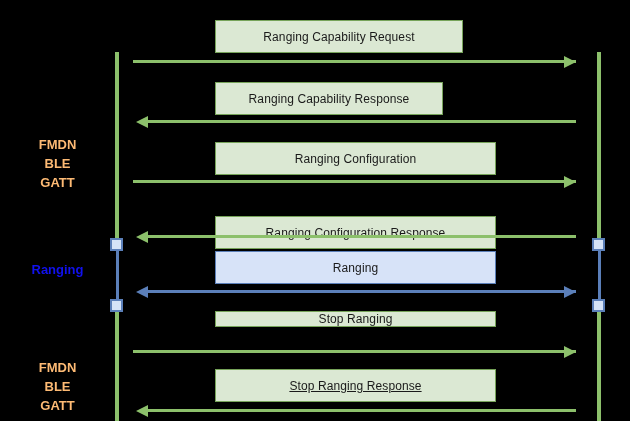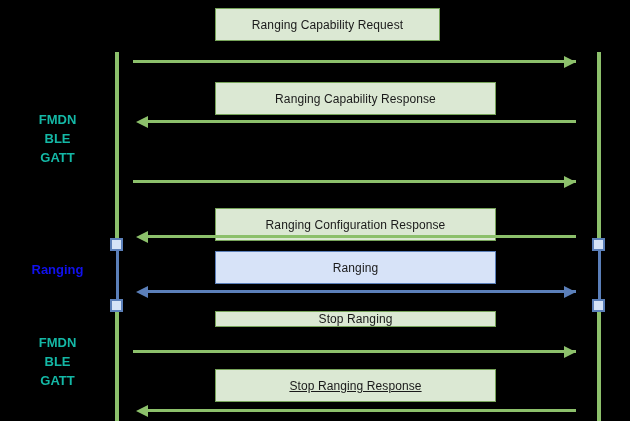--- a/index.html
+++ b/index.html
@@ -78,21 +78,21 @@
 
   
   .side-label {
     position: absolute;
     text-align: center;
     font-size: 13px;
     font-weight: bold;
     line-height: 19px;
     white-space: pre-line;
   }
-  .side-label.green { color: #14b8a6; }
+  .side-label.green { color: #fdba74; margin-top: 25px; }
   .side-label.blue  { color: #1111ee; }
 </style>
 </head>
 <body>
 
 <div id="canvas">
 
   <div class="lifeline" style="left:115px; top:52px; height:192px;"></div>
   <div class="lifeline-seg-blue" style="left:116px; top:244px; height:68px;"></div>
   <div class="lifeline" style="left:115px; top:308px; height:113px;"></div>
@@ -109,32 +109,33 @@
   <div class="side-label green" style="left:20px; top:110px; width:75px;">FMDN
 BLE
 GATT</div>
 
   <div class="side-label blue" style="left:20px; top:260px; width:75px;">Ranging</div>
 
   <div class="side-label green" style="left:20px; top:333px; width:75px;">FMDN
 BLE
 GATT</div>
 
-  <div class="msgbox green" style="left:215px; top:8px; width:225px; height:33px;">Ranging Capability Request</div>
+  <div class="msgbox green" style="left:215px; top:20px; width:248px; height:33px;">Ranging Capability Request</div>
   <div class="arrow-line green" style="left:133px; top:60px; width:443px;"></div>
   <div class="arrow-head right green" style="left:564px; top:55.5px;"></div>
 
-  <div class="msgbox green" style="left:215px; top:82px; width:281px; height:33px;text-align:right;">Ranging Capability Response</div>
+  <div class="msgbox green" style="left:215px; top:82px; width:228px; height:33px;text-align:right;">Ranging Capability Response</div>
   <div class="arrow-line green" style="left:148px; top:120px; width:428px;"></div>
   <div class="arrow-head left green" style="left:136px; top:115.5px;"></div>
 
+  <div class="msgbox green" style="left:215px; top:142px; width:281px; height:33px;">Ranging Configuration</div>
   <div class="arrow-line green" style="left:133px; top:180px; width:443px;"></div>
   <div class="arrow-head right green" style="left:564px; top:175.5px;"></div>
 
-  <div class="msgbox green" style="left:215px; top:208px; width:281px; height:33px;">Ranging Configuration Response</div>
+  <div class="msgbox green" style="left:215px; top:216px; width:281px; height:33px;">Ranging Configuration Response</div>
   <div class="arrow-line green" style="left:148px; top:235px; width:428px;"></div>
   <div class="arrow-head left green" style="left:136px; top:230.5px;"></div>
 
   <div class="msgbox blue" style="left:215px; top:251px; width:281px; height:33px;">Ranging</div>
   <div class="arrow-line blue" style="left:148px; top:290px; width:428px;"></div>
   <div class="arrow-head left blue" style="left:136px; top:285.5px;"></div>
   <div class="arrow-head right blue" style="left:564px; top:285.5px;"></div>
 
   <div class="msgbox green" style="left:215px; top:311px; width:281px; height:16px;">Stop Ranging</div>
   <div class="arrow-line green" style="left:133px; top:350px; width:443px;"></div>

